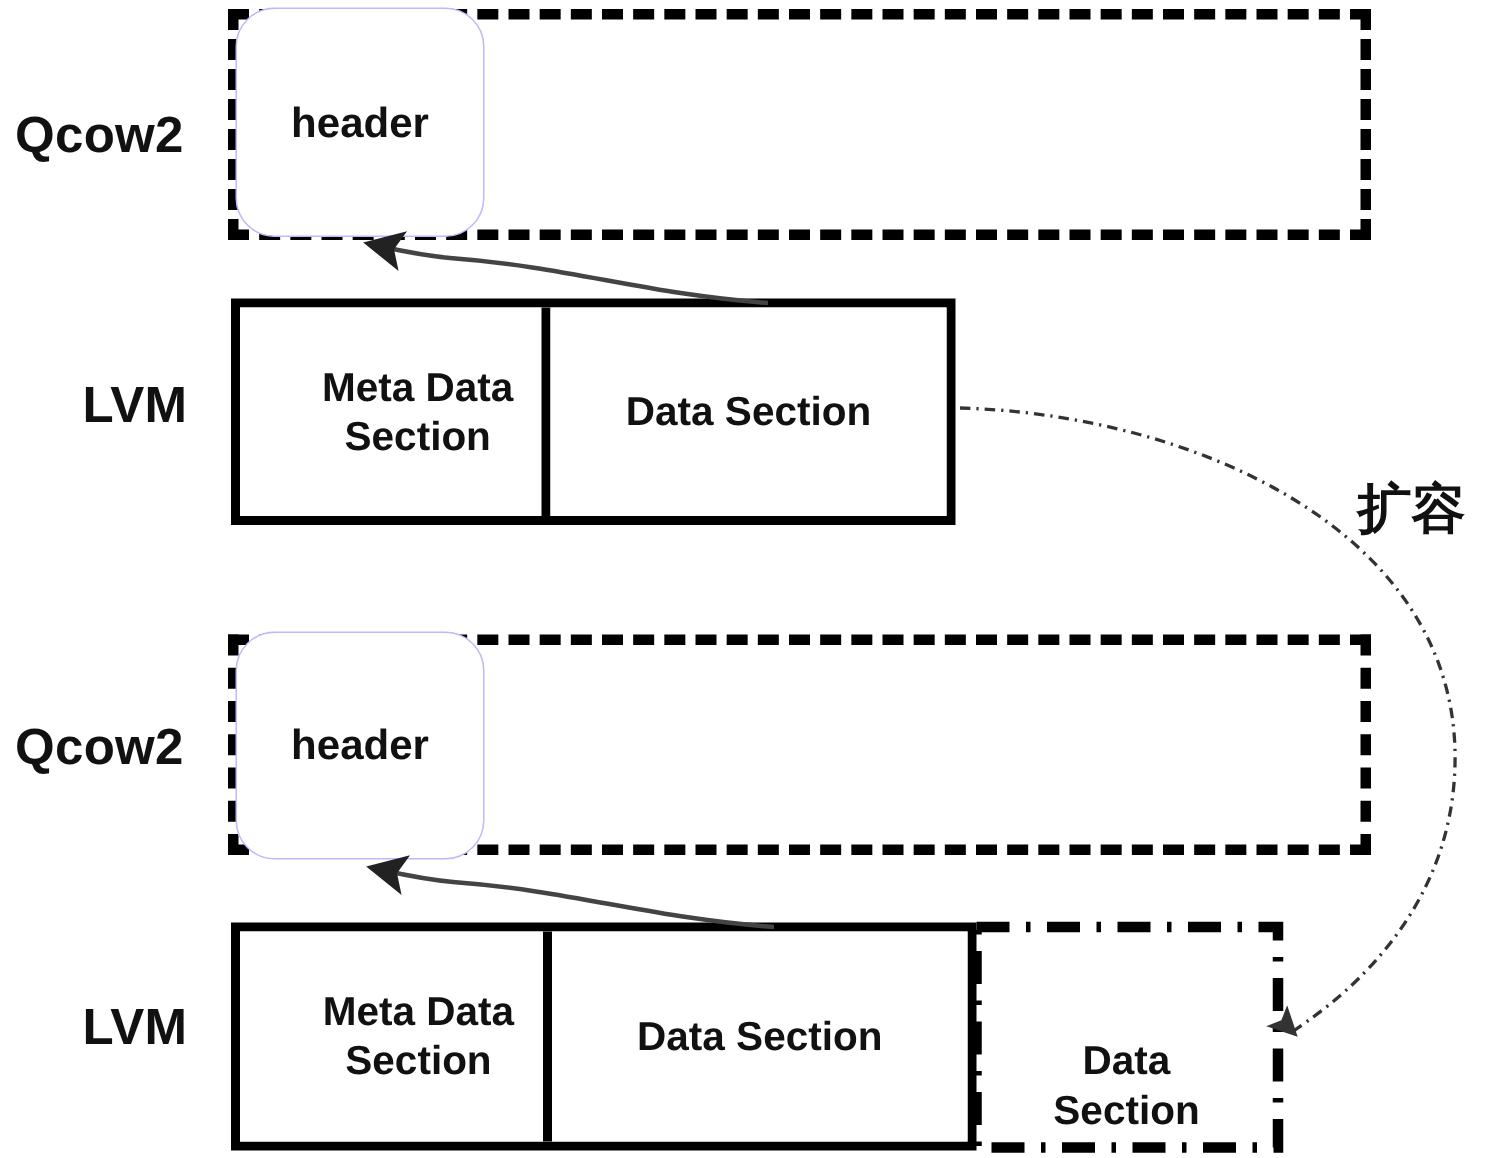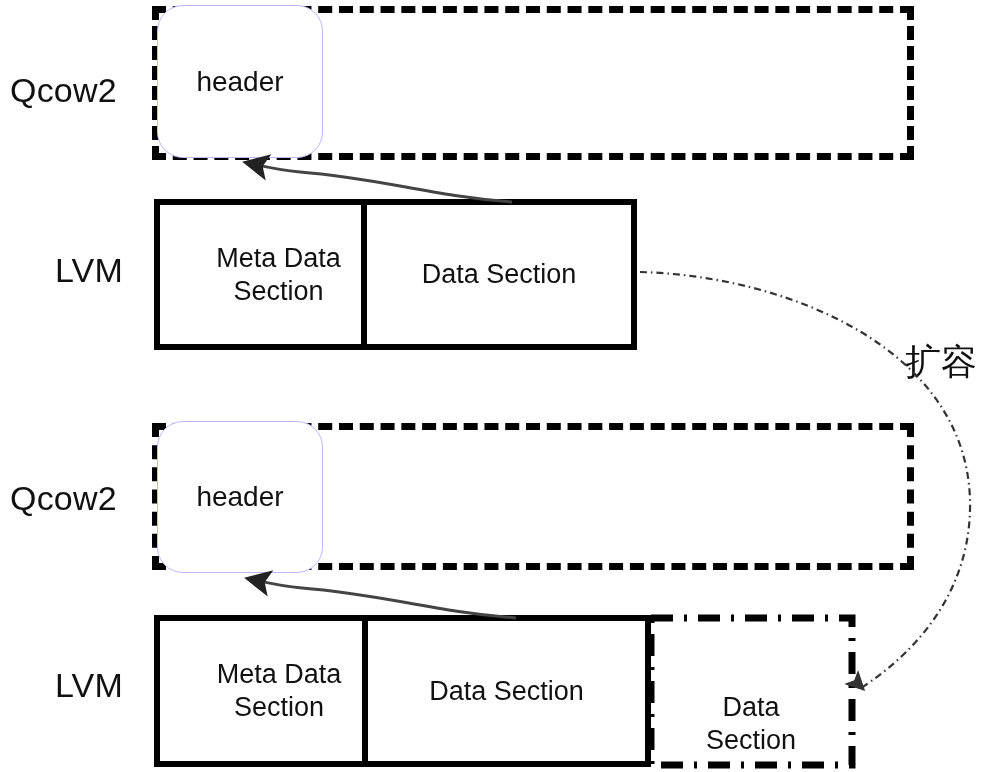--- a/index.html
+++ b/index.html
@@ -10,20 +10,21 @@
   body {
     font-family: "Liberation Sans", "DejaVu Sans", sans-serif;
     color: #000000;
   }
   #canvas {
     position: relative;
     width: 1000px;
     height: 772px;
     background: #ffffff;
     overflow: hidden;
+    font-weight: bold;
   }
   .layer-label {
     position: absolute;
     font-size: 34px;
     line-height: 1.05;
     color: #111111;
     letter-spacing: 0.2px;
     white-space: nowrap;
   }
   
@@ -85,21 +86,20 @@
     line-height: 1.22;
     color: #111111;
   }
   .cn-label {
     position: absolute;
     font-size: 36px;
     line-height: 1;
     color: #111111;
     white-space: nowrap;
     font-family: "DejaVu Sans", "Liberation Sans", sans-serif;
-    margin-top: 22px;
   }
   svg.overlay {
     position: absolute;
     left: 0;
     top: 0;
     width: 1000px;
     height: 772px;
     pointer-events: none;
   }
 </style>

